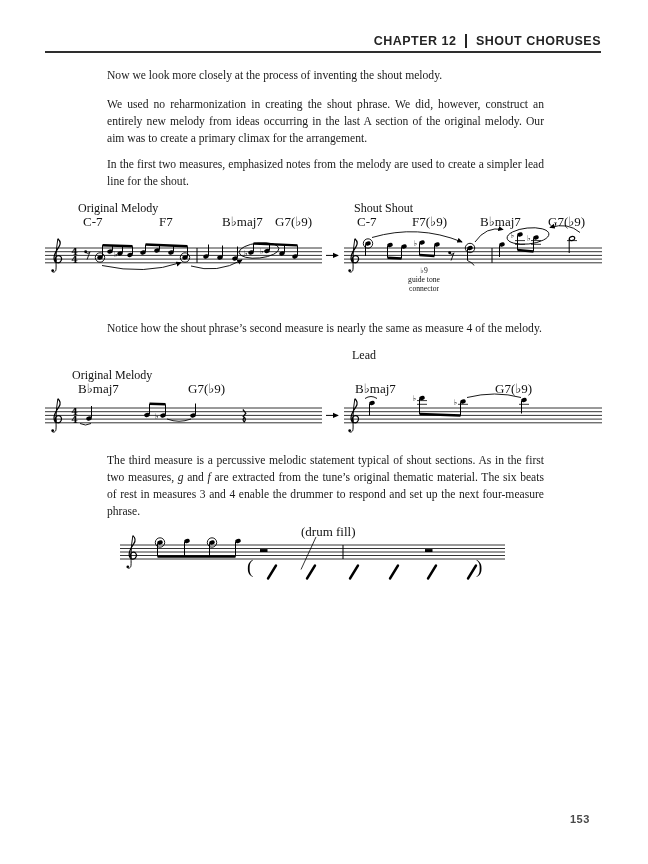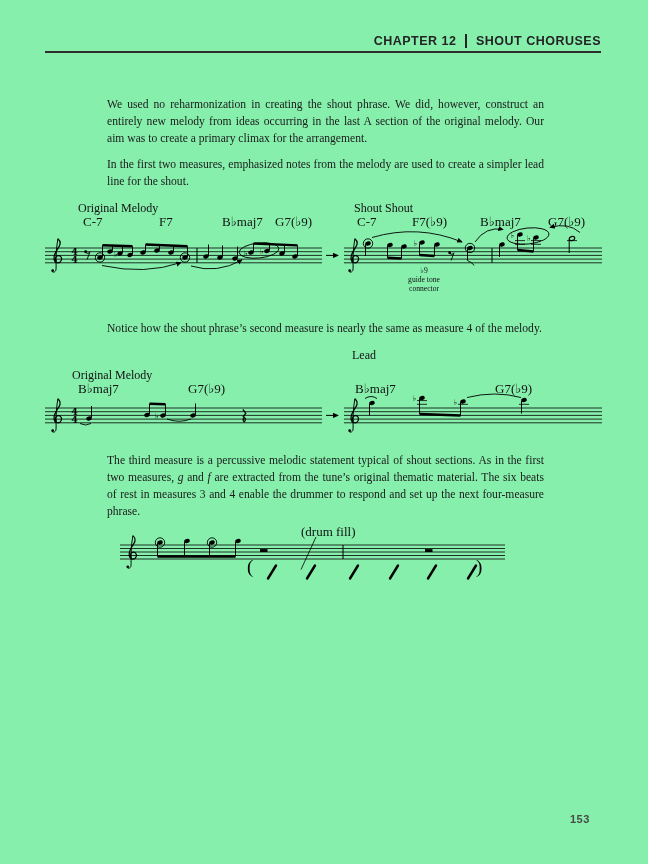--- a/index.html
+++ b/index.html
@@ -1,16 +1,16 @@
 <!DOCTYPE html>
 <html><head>
 <meta charset="utf-8">
 <style>
   html,body{margin:0;padding:0;background:#e8e8e8;}
-  .page{position:relative;width:648px;height:864px;background:#86efac;margin:0 auto;
+  .page{position:relative;width:648px;height:864px;background:#ffffff;margin:0 auto;
         font-family:"Liberation Serif","DejaVu Serif",serif;color:#1a1a1a;overflow:hidden;}
   
   .header-row{position:absolute;top:34px;right:47px;display:flex;align-items:center;gap:9px;
         font-family:"Liberation Sans","DejaVu Sans",sans-serif;font-weight:bold;
         font-size:12.5px;letter-spacing:.5px;color:#242424;white-space:nowrap;}
   .header-div{display:inline-block;width:1.5px;height:14px;background:#242424;}
   .header-rule{position:absolute;left:45px;top:51px;width:556px;height:2.4px;background:#2e2e2e;}
   
   .para{position:absolute;left:107px;width:437px;font-size:11.6px;line-height:17px;
         text-align:justify;margin:0;}
@@ -67,20 +67,21 @@
     </defs>
   </svg>
 
   <div class="header-row">
     <span>CHAPTER 12</span>
     <span class="header-div"></span>
     <span>SHOUT CHORUSES</span>
   </div>
   <div class="header-rule"></div>
 
+  <p class="para" style="top:67px">Now we look more closely at the process of inventing the shout melody.</p>
   <p class="para" style="top:156px">In the first two measures, emphasized notes from the melody are used to create a simpler lead line for the shout.</p>
   <p class="para" style="top:96px">We used no reharmonization in creating the shout phrase. We did, however, construct an entirely new melody from ideas occurring in the last A section of the original melody. Our aim was to create a primary climax for the arrangement.</p>
   <p class="para" style="top:320px">Notice how the shout phrase’s second measure is nearly the same as measure 4 of the melody.</p>
   <p class="para" style="top:452px"><span>The third measure is a percussive melodic statement typical of shout sections. As in the first two measures, </span><i>g</i><span> and </span><i>f</i><span> are extracted from the tune’s original thematic material. The six beats of rest in measures 3 and 4 enable the drummer to respond and set up the next four-measure phrase.</span></p>
 
   <span class="sys-label" style="left:78px;top:201px">Original Melody</span>
   <span class="sys-label" style="left:354px;top:201px">Shout Shout</span>
   <span class="chord" style="left:83px;top:214px">C-7</span>
   <span class="chord" style="left:159px;top:214px">F7</span>
   <span class="chord" style="left:222px;top:214px">B♭maj7</span>

